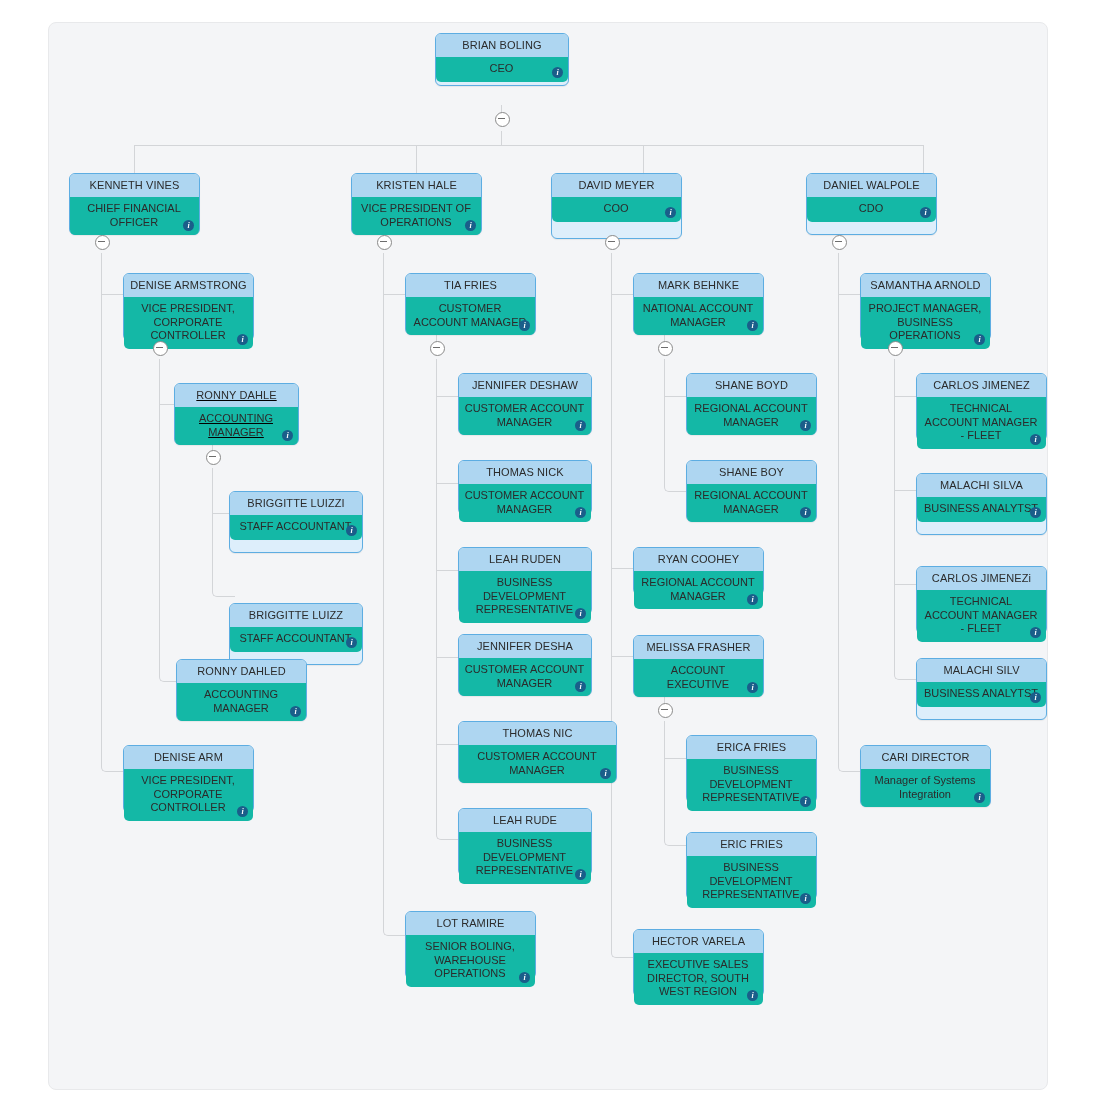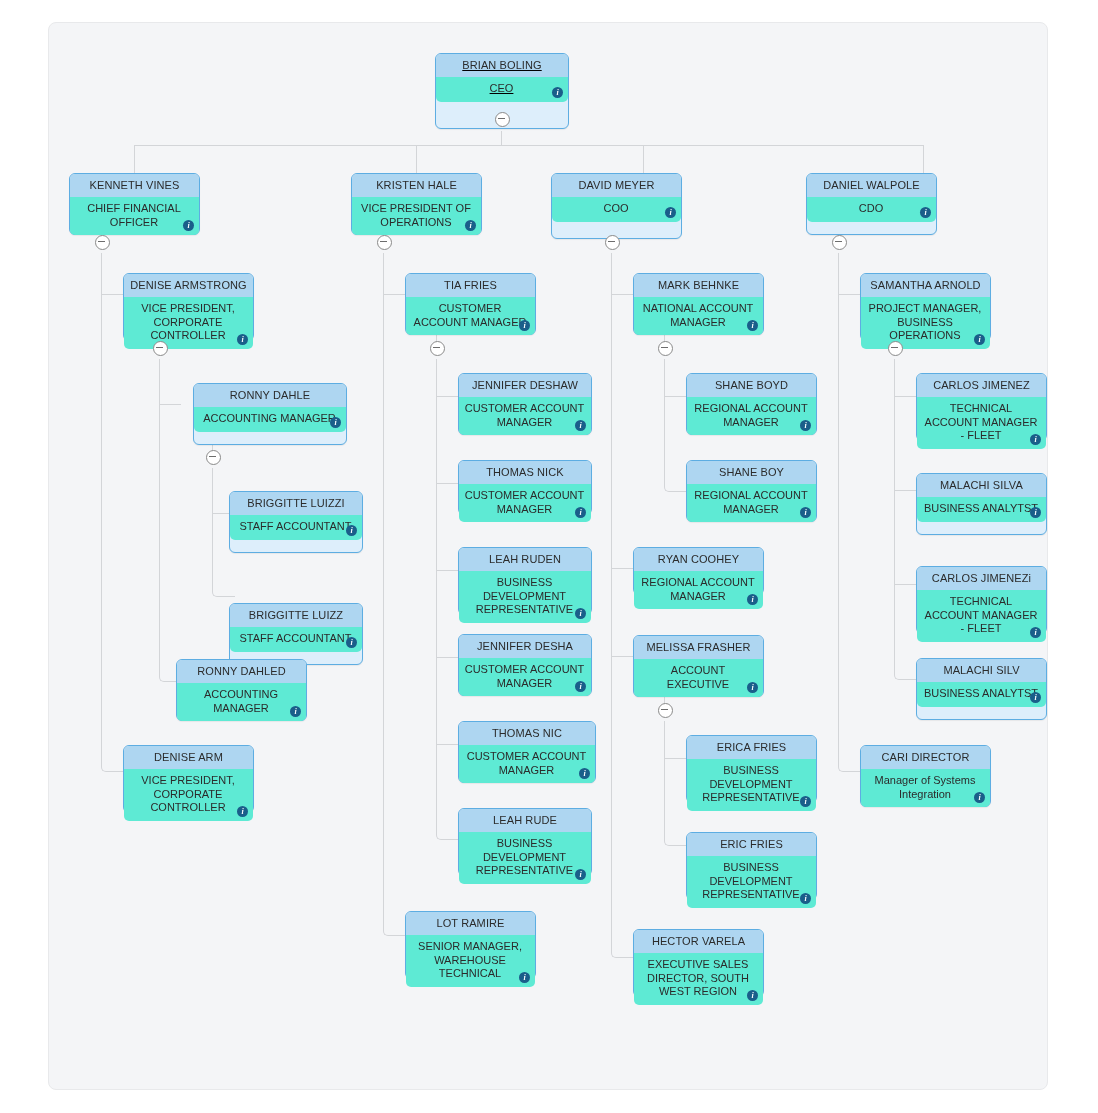--- a/index.html
+++ b/index.html
@@ -49,21 +49,21 @@
     letter-spacing:.1px;
   }
   .node-body{
     position:relative;
     box-sizing:border-box;
     color:#2b2b2b;
     font-size:11px;
     line-height:13.5px;
     text-align:center;
     padding:5px 6px 6px 5px;
-    background:#5eead4;
+    background:#14b8a6;
     border-bottom-left-radius:5px;
     border-bottom-right-radius:5px;
   }
   .node.mixedcase .node-body{text-transform:none;}
   .info-icon{
     position:absolute;
     right:5px;bottom:4px;
     width:11px;height:11px;
     border-radius:50%;
     background:#1a5e8a;
@@ -163,21 +163,21 @@
 
     <div class="vline" style="left:845px;top:312px;height:12px;"></div>
     <div class="elbow" style="left:845px;top:336px;width:22px;height:320px;"></div>
     <div class="hline" style="left:845px;top:373px;width:22px;"></div>
     <div class="hline" style="left:845px;top:467px;width:22px;"></div>
     <div class="hline" style="left:845px;top:561px;width:22px;"></div>
   </div>
 
   <div id="nodes-layer">
 
-    <div class="node" style="left:386px;top:30px;width:134px;height:76px;text-decoration:underline;">
+    <div class="node" style="left:386px;top:10px;width:134px;height:53px;">
       <div class="node-title">BRIAN BOLING</div>
       <div class="node-body">
         <span>CEO</span>
         <span class="info-icon">i</span>
       </div>
     </div>
     <div class="toggle" style="left:446px;top:89px;"></div>
 
     <div class="node" style="left:20px;top:150px;width:131px;height:62px;">
       <div class="node-title">KENNETH VINES</div>
@@ -217,21 +217,21 @@
 
     <div class="node" style="left:74px;top:250px;width:131px;height:68px;">
       <div class="node-title">DENISE ARMSTRONG</div>
       <div class="node-body">
         <span>VICE PRESIDENT, CORPORATE CONTROLLER</span>
         <span class="info-icon">i</span>
       </div>
     </div>
     <div class="toggle" style="left:104px;top:318px;"></div>
 
-    <div class="node" style="left:144px;top:360px;width:154px;height:62px;">
+    <div class="node" style="left:125px;top:360px;width:125px;height:62px;text-decoration:underline;">
       <div class="node-title">RONNY DAHLE</div>
       <div class="node-body">
         <span>ACCOUNTING MANAGER</span>
         <span class="info-icon">i</span>
       </div>
     </div>
     <div class="toggle" style="left:157px;top:427px;"></div>
 
     <div class="node" style="left:180px;top:468px;width:134px;height:62px;">
       <div class="node-title">BRIGGITTE LUIZZI</div>
@@ -299,40 +299,40 @@
     </div>
 
     <div class="node" style="left:409px;top:611px;width:134px;height:62px;">
       <div class="node-title">JENNIFER DESHA</div>
       <div class="node-body">
         <span>CUSTOMER ACCOUNT MANAGER</span>
         <span class="info-icon">i</span>
       </div>
     </div>
 
-    <div class="node" style="left:409px;top:698px;width:138px;height:62px;">
+    <div class="node" style="left:409px;top:698px;width:159px;height:62px;">
       <div class="node-title">THOMAS NIC</div>
       <div class="node-body">
         <span>CUSTOMER ACCOUNT MANAGER</span>
         <span class="info-icon">i</span>
       </div>
     </div>
 
     <div class="node" style="left:409px;top:785px;width:134px;height:68px;">
       <div class="node-title">LEAH RUDE</div>
       <div class="node-body">
         <span>BUSINESS DEVELOPMENT REPRESENTATIVE</span>
         <span class="info-icon">i</span>
       </div>
     </div>
 
     <div class="node" style="left:356px;top:888px;width:131px;height:68px;">
       <div class="node-title">LOT RAMIRE</div>
       <div class="node-body">
-        <span>SENIOR MANAGER, WAREHOUSE TECHNICAL</span>
+        <span>SENIOR BOLING, WAREHOUSE OPERATIONS</span>
         <span class="info-icon">i</span>
       </div>
     </div>
 
     <div class="node" style="left:584px;top:250px;width:131px;height:62px;">
       <div class="node-title">MARK BEHNKE</div>
       <div class="node-body">
         <span>NATIONAL ACCOUNT MANAGER</span>
         <span class="info-icon">i</span>
       </div>

